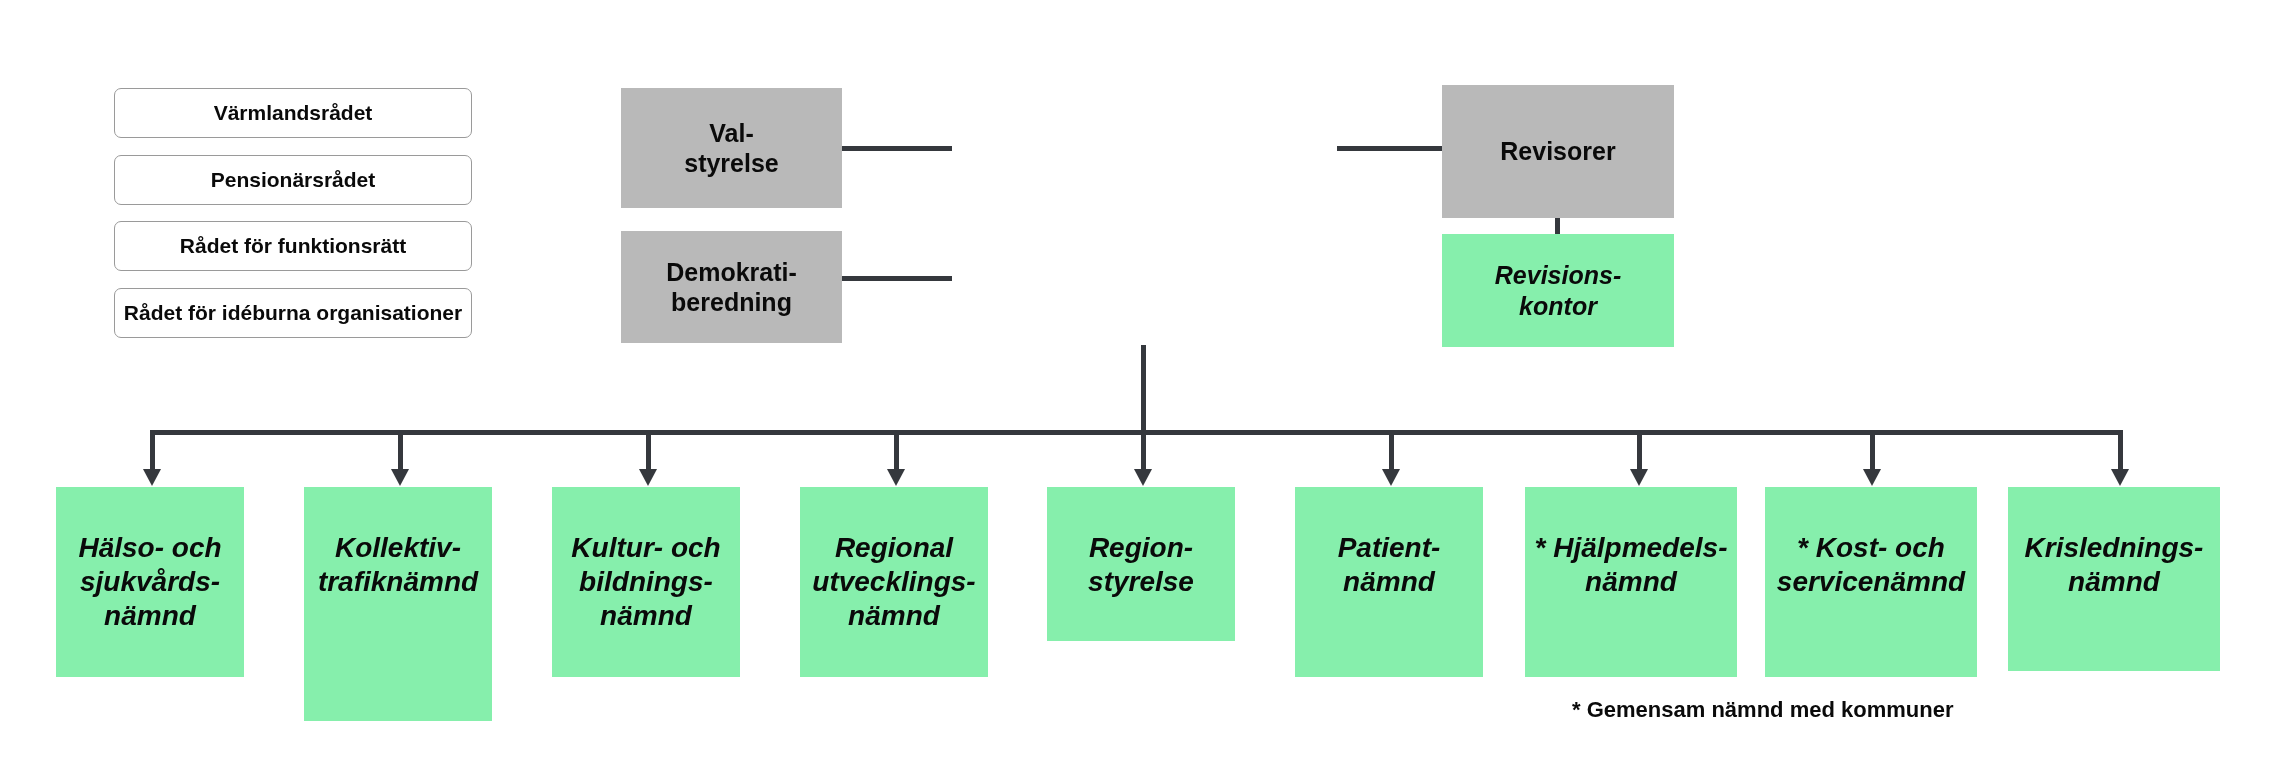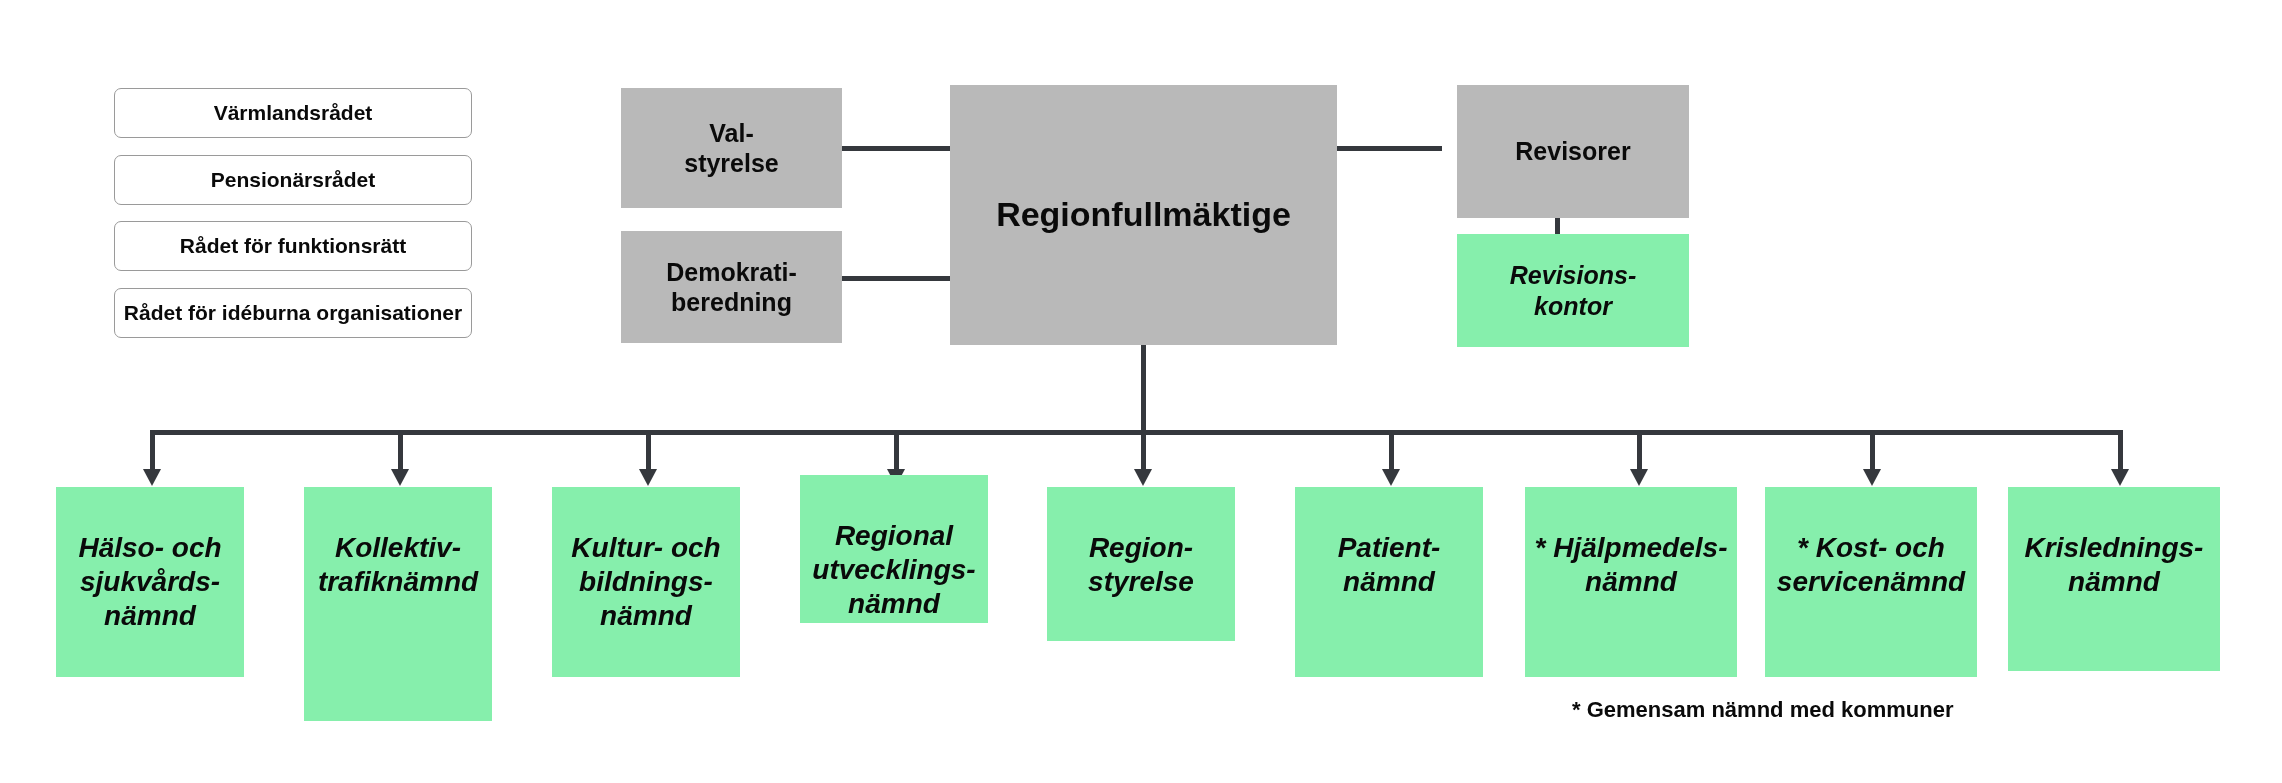--- a/index.html
+++ b/index.html
@@ -34,21 +34,21 @@
     font-weight:bold;
   }
 
   
   .shade-dark{background:#b9b9b9;}
   
   .shade-light{background:#86efac;font-style:italic;}
 
   .prep{font-size:25px;}
   .assembly{font-size:34px;}
-  .audit{font-size:25px;margin-left:15px;}
+  .audit{font-size:25px;}
   .nmnd{font-size:28px;align-items:flex-start;padding-top:44px;}
 
   
   .hline{position:absolute;background:#35383d;height:5px;}
   .vline{position:absolute;background:#35383d;width:5px;}
 
   .arrow-head{
     position:absolute;
     width:0;height:0;
     border-left:9px solid transparent;
@@ -80,21 +80,20 @@
 
   <div class="box shade-dark prep" style="left:621px;top:88px;width:221px;height:120px;">Val-
 styrelse</div>
 
   <div class="box shade-dark prep" style="left:621px;top:231px;width:221px;height:112px;">Demokrati-
 beredning</div>
 
   <div class="hline" style="left:842px;top:146px;width:110px;"></div>
   <div class="hline" style="left:842px;top:276px;width:110px;"></div>
 
-  <div class="box shade-dark assembly" style="left:950px;top:85px;width:387px;height:260px;">Regionfullmäktige</div>
 
   <div class="hline" style="left:1337px;top:146px;width:105px;"></div>
 
   <div class="box shade-dark audit" style="left:1442px;top:85px;width:232px;height:133px;">Revisorer</div>
 
   <div class="vline" style="left:1555px;top:218px;height:16px;"></div>
 
   <div class="box shade-light audit" style="left:1442px;top:234px;width:232px;height:113px;">Revisions-
 kontor</div>
 
@@ -133,21 +132,21 @@
 sjukvårds-
 nämnd</div>
 
   <div class="box shade-light nmnd" style="left:304px;top:487px;width:188px;height:234px;">Kollektiv-
 trafiknämnd</div>
 
   <div class="box shade-light nmnd" style="left:552px;top:487px;width:188px;height:190px;">Kultur- och
 bildnings-
 nämnd</div>
 
-  <div class="box shade-light nmnd" style="left:800px;top:475px;width:188px;height:148px;">Regional
+  <div class="box shade-light nmnd" style="left:800px;top:487px;width:188px;height:190px;">Regional
 utvecklings-
 nämnd</div>
 
   <div class="box shade-light nmnd" style="left:1047px;top:487px;width:188px;height:154px;">Region-
 styrelse</div>
 
   <div class="box shade-light nmnd" style="left:1295px;top:487px;width:188px;height:190px;">Patient-
 nämnd</div>
 
   <div class="box shade-light nmnd" style="left:1525px;top:487px;width:212px;height:190px;">* Hjälpmedels-

